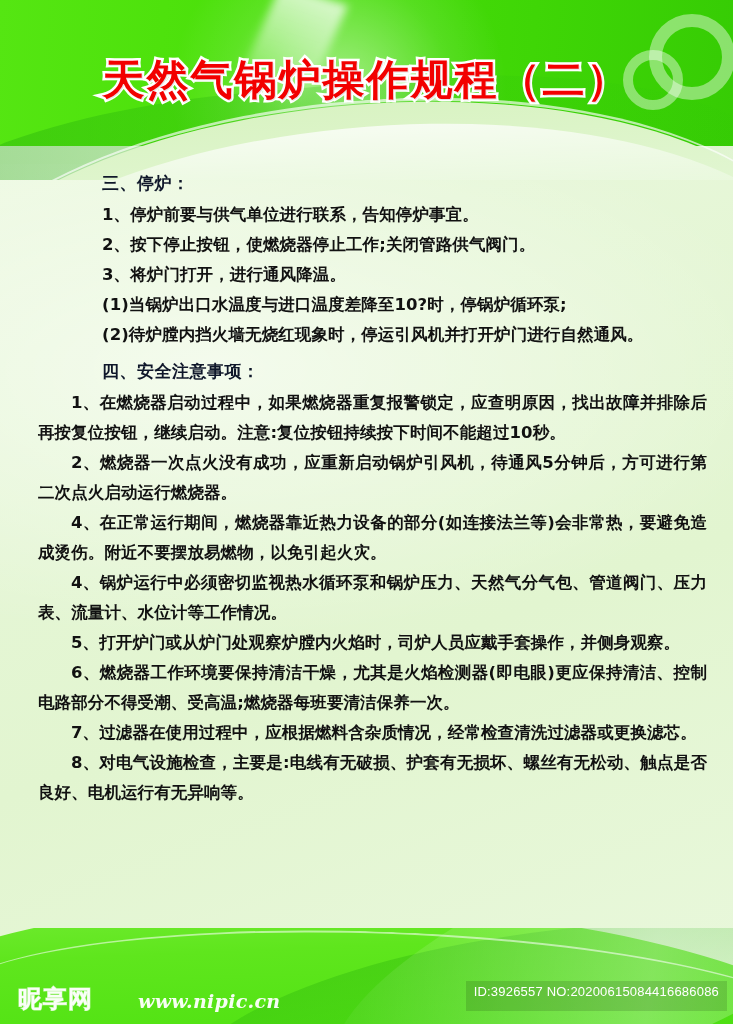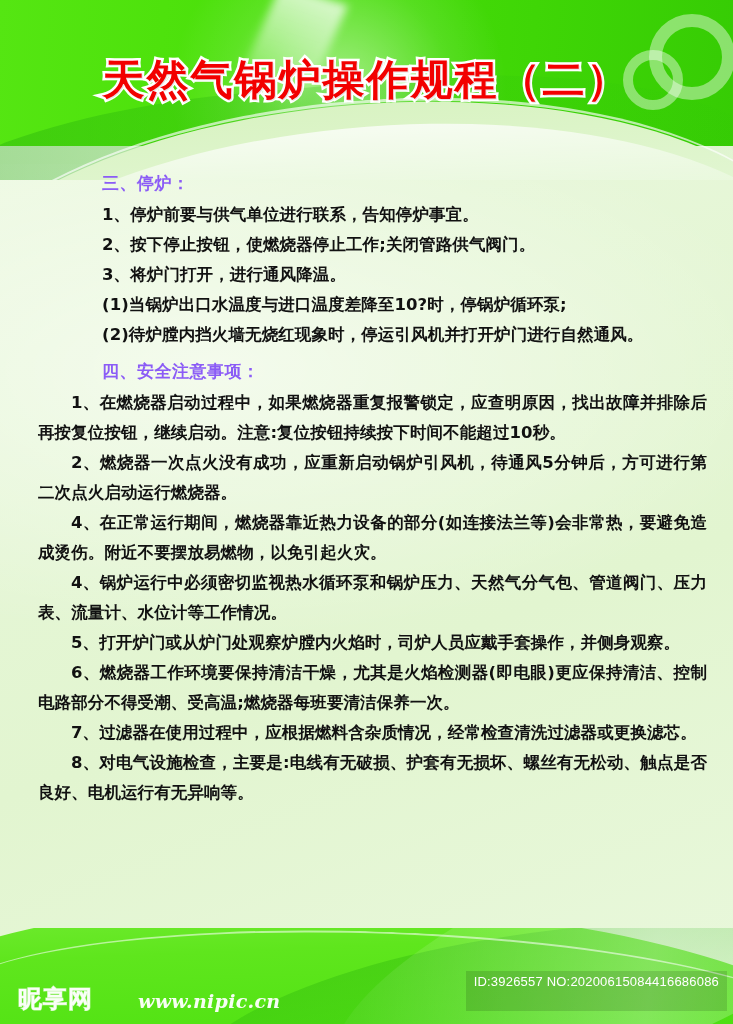--- a/index.html
+++ b/index.html
@@ -150,21 +150,21 @@
   .content {
     position: absolute;
     left: 0; top: 168px;
     width: 733px;
     padding: 0 26px 0 26px;
     box-sizing: border-box;
     font-family: "DejaVu Sans", "Liberation Sans", sans-serif;
     color: #111111;
   }
   .sec-head {
-    color: #8b5cf6;
+    color: #0f172a;
     font-weight: bold;
     font-size: 17px;
     line-height: 30px;
     margin: 0 0 2px 76px;
     letter-spacing: 0.5px;
   }
   .para {
     font-size: 16.5px;
     line-height: 30px;
     margin: 0;
@@ -252,21 +252,21 @@
     font-weight: bold;
     font-size: 19px;
     line-height: 22px;
     color: rgba(255,255,255,0.95);
     letter-spacing: 0.3px;
     margin-left: 36px;
   }
   .idbadge {
     position: absolute;
     right: 6px; bottom: 13px;
-    padding: 2px 8px 21px 8px;
+    padding: 2px 8px 11px 8px;
     background: rgba(0,0,0,0.13);
     color: #ffffff;
     font-family: "Liberation Sans", "DejaVu Sans", sans-serif;
     font-size: 13px;
     line-height: 17px;
     letter-spacing: 0.2px;
     white-space: nowrap;
   }
 </style>
 </head>

